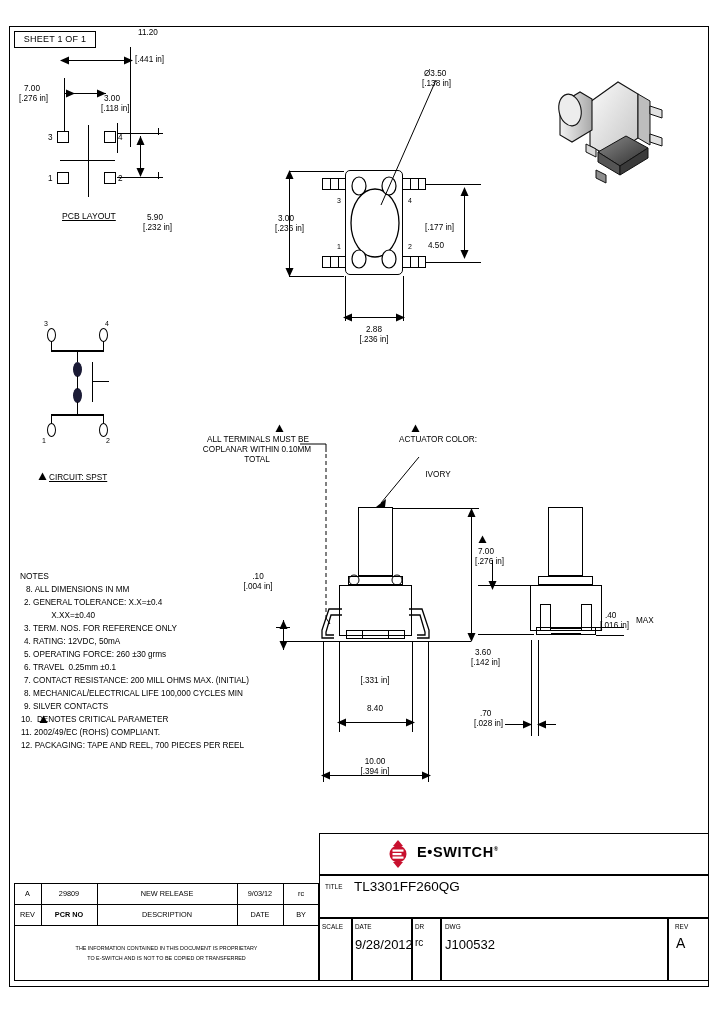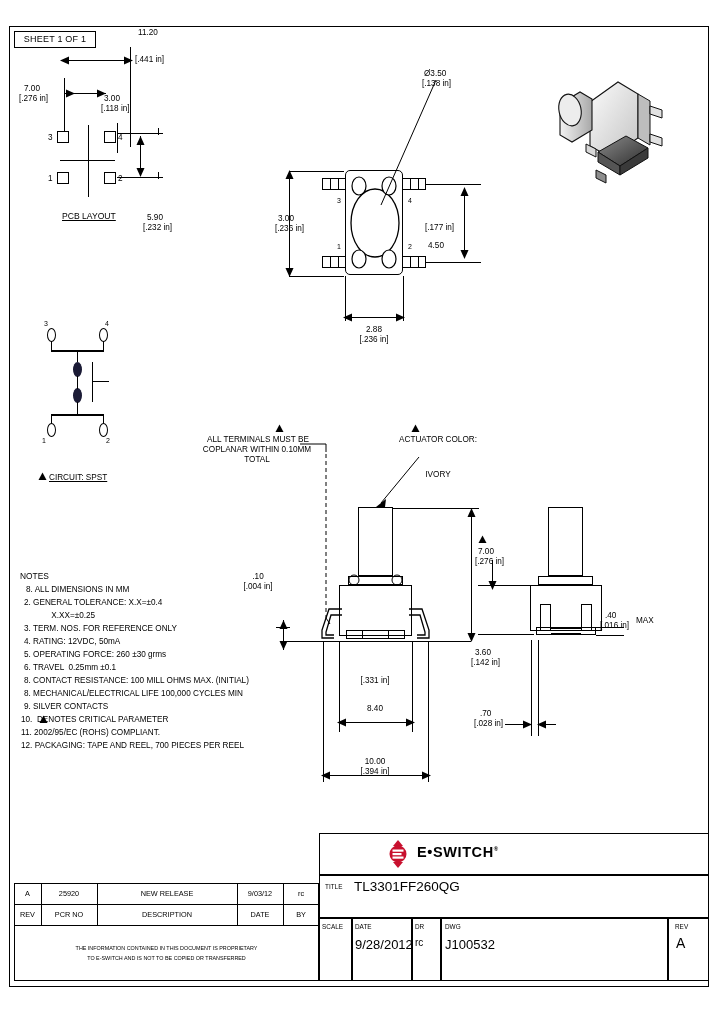--- a/index.html
+++ b/index.html
@@ -401,33 +401,33 @@
         <polygon points="0,5.5 9,1.5 9,9.5" fill="#000"></polygon>
       </svg>
     <div class="txt" style="left:480px;top:709px;">.70</div>
     <div class="txt" style="left:474px;top:719px;">[.028 in]</div>
   </div>
 
   <div style="position:absolute;left:20px;top:572px;width:250px;">
     <div class="txt" style="left:0px;top:0px;font-size:8.4px;">NOTES</div>
     <div class="txt" style="left:6px;top:13px;">8. ALL DIMENSIONS IN MM</div>
     <div class="txt" style="left:4px;top:26px;">2. GENERAL TOLERANCE: X.X=±0.4</div>
-    <div class="txt" style="left:4px;top:39px;">            X.XX=±0.25</div>
+    <div class="txt" style="left:4px;top:39px;">            X.XX=±0.40</div>
     <div class="txt" style="left:4px;top:52px;">3. TERM. NOS. FOR REFERENCE ONLY</div>
     <div class="txt" style="left:4px;top:65px;">4. RATING: 12VDC, 50mA</div>
     <div class="txt" style="left:4px;top:78px;">5. OPERATING FORCE: 260 ±30 grms</div>
     <div class="txt" style="left:4px;top:91px;">6. TRAVEL  0.25mm ±0.1</div>
-    <div class="txt" style="left:4px;top:104px;">8. CONTACT RESISTANCE: 100 MILL OHMS MAX. (INITIAL)</div>
+    <div class="txt" style="left:4px;top:104px;">7. CONTACT RESISTANCE: 200 MILL OHMS MAX. (INITIAL)</div>
     <div class="txt" style="left:4px;top:117px;">8. MECHANICAL/ELECTRICAL LIFE 100,000 CYCLES MIN</div>
     <div class="txt" style="left:4px;top:130px;">9. SILVER CONTACTS</div>
     <div class="txt" style="left:1px;top:143px;">10.  DENOTES CRITICAL PARAMETER</div>
     <svg class="abs" style="left:19px;top:143px;" width="9" height="9">
         <polygon points="4.5,0.5 0.5,8 8.5,8" fill="#000"></polygon>
       </svg>
-    <div class="txt" style="left:1px;top:156px;">11. 2002/95/EC (ROHS) COMPLIANT.</div>
+    <div class="txt" style="left:1px;top:156px;">11. 2002/49/EC (ROHS) COMPLIANT.</div>
     <div class="txt" style="left:1px;top:169px;">12. PACKAGING: TAPE AND REEL, 700 PIECES PER REEL</div>
   </div>
 
   <div class="tb" style="left:319px;top:833px;width:390px;height:148px;"></div>
 
   <div class="ln hl" style="left:319px;top:874px;width:390px;height:1.5px;"></div>
   <div class="ln hl" style="left:319px;top:917px;width:390px;height:1.5px;"></div>
 
   <div class="eswitch-wrap">
     <svg class="abs" style="left:0px;top:0px;" width="30" height="28">
@@ -466,27 +466,27 @@
 
   <div class="rev-tbl"></div>
   <div class="ln hl" style="left:14px;top:904px;width:305px;height:1.3px;"></div>
   <div class="ln hl" style="left:14px;top:925px;width:305px;height:1.3px;"></div>
   <div class="ln vl" style="left:41px;top:883px;height:42px;width:1.3px;"></div>
   <div class="ln vl" style="left:97px;top:883px;height:42px;width:1.3px;"></div>
   <div class="ln vl" style="left:237px;top:883px;height:42px;width:1.3px;"></div>
   <div class="ln vl" style="left:283px;top:883px;height:42px;width:1.3px;"></div>
 
   <div class="rev-cell" style="left:14px;top:889px;width:27px;">A</div>
-  <div class="rev-cell" style="left:41px;top:889px;width:56px;">25920</div>
+  <div class="rev-cell" style="left:41px;top:889px;width:56px;">29809</div>
   <div class="rev-cell" style="left:97px;top:889px;width:140px;">NEW RELEASE</div>
   <div class="rev-cell" style="left:237px;top:889px;width:46px;">9/03/12</div>
   <div class="rev-cell" style="left:283px;top:889px;width:36px;">rc</div>
 
   <div class="rev-cell" style="left:14px;top:910px;width:27px;">REV</div>
-  <div class="rev-cell" style="left:41px;top:910px;width:56px;">PCR NO</div>
+  <div class="rev-cell" style="left:41px;top:910px;width:56px;font-weight:bold;">PCR NO</div>
   <div class="rev-cell" style="left:97px;top:910px;width:140px;">DESCRIPTION</div>
   <div class="rev-cell" style="left:237px;top:910px;width:46px;">DATE</div>
   <div class="rev-cell" style="left:283px;top:910px;width:36px;">BY</div>
 
   <div class="prop" style="left:14px;top:945px;width:305px;">THE INFORMATION CONTAINED IN THIS DOCUMENT IS PROPRIETARY</div>
   <div class="prop" style="left:14px;top:955px;width:305px;">TO E-SWITCH AND IS NOT TO BE COPIED OR TRANSFERRED</div>
 
 </div>
 
 </body></html>

